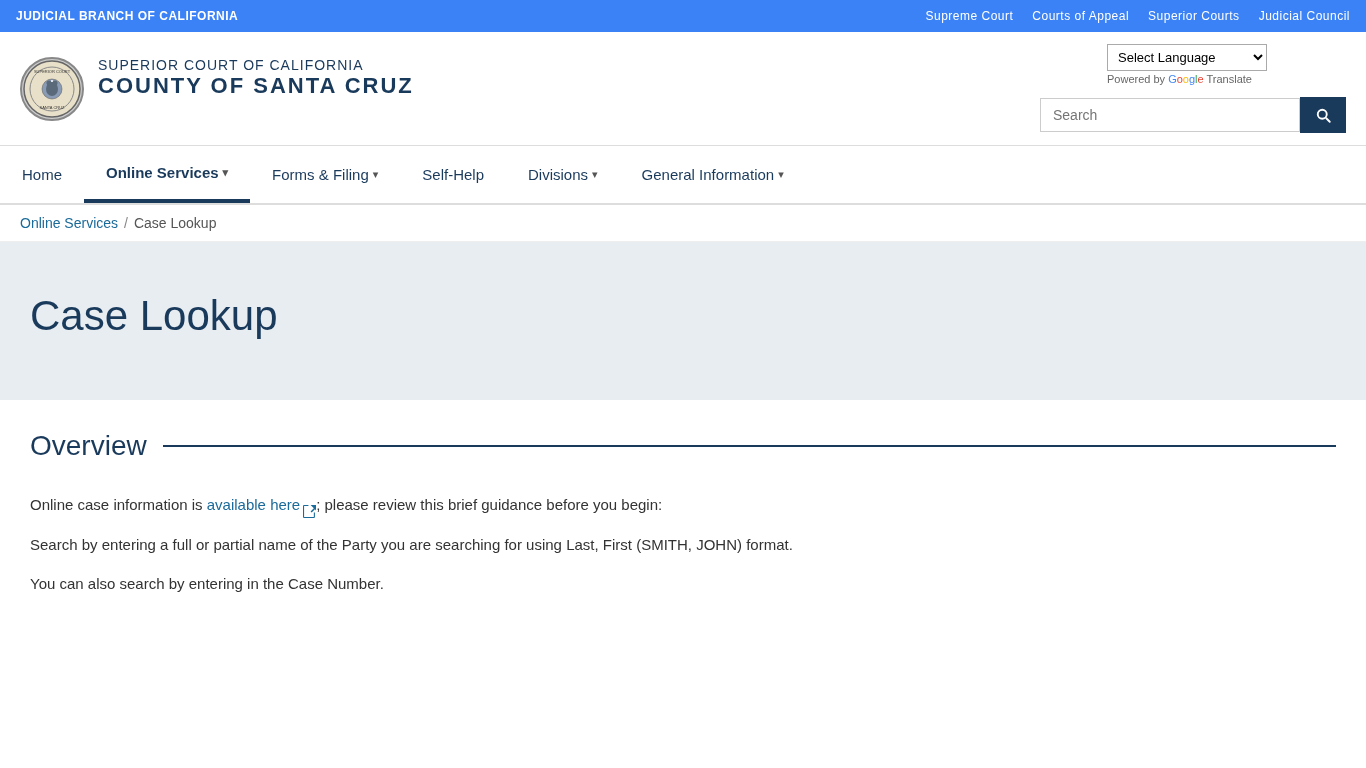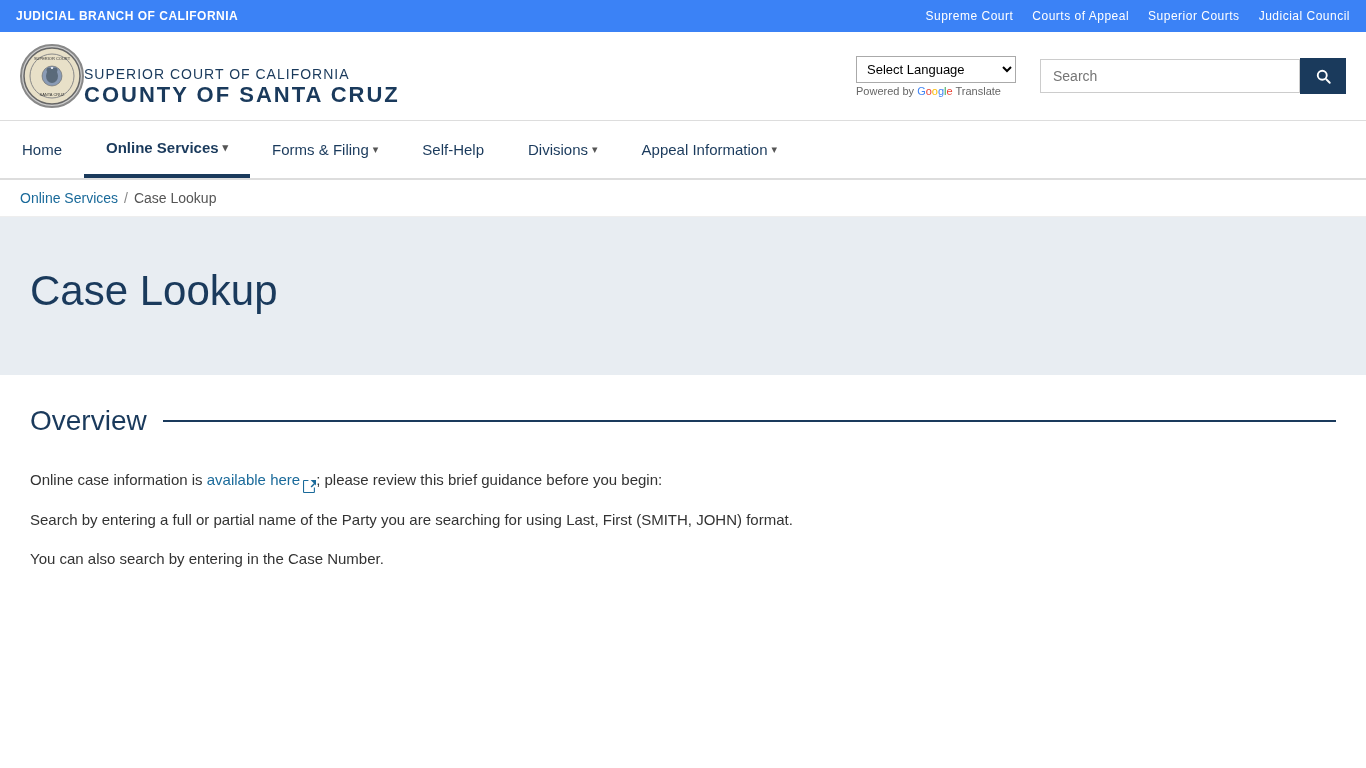--- a/index.html
+++ b/index.html
@@ -33,21 +33,22 @@
     .header {
       background: #fff;
       display: flex;
       align-items: center;
       justify-content: space-between;
       padding: 12px 20px;
       border-bottom: 1px solid #ddd;
     }
     .header-left {
       display: flex;
-      align-items: flex-end;
+      align-items: flex-start;
+      gap: 14px;
     }
     .logo-seal {
       width: 64px;
       height: 64px;
       border-radius: 50%;
       background: #ccc;
       display: flex;
       align-items: center;
       justify-content: center;
       overflow: hidden;
@@ -121,20 +122,21 @@
     .search-btn svg {
       width: 18px;
       height: 18px;
       fill: #fff;
     }
 
     .header-right-row {
       display: flex;
       align-items: center;
       gap: 12px;
+      flex-direction: column;
     }
 
     
     .nav-bar {
       background: #fff;
       border-bottom: 2px solid #ddd;
       display: flex;
       align-items: stretch;
     }
     .nav-item {
@@ -298,21 +300,21 @@
     <span class="chevron">▾</span>
   </a>
   <a class="nav-item" href="#">
     <span>Self-Help</span>
   </a>
   <a class="nav-item" href="#">
     <span>Divisions</span>
     <span class="chevron">▾</span>
   </a>
   <a class="nav-item" href="#">
-    <span>Appeal Information</span>
+    <span>General Information</span>
     <span class="chevron">▾</span>
   </a>
 </nav>
 
 <div class="breadcrumb">
   <a href="#">Online Services</a>
   <span class="breadcrumb-sep">/</span>
   <span>Case Lookup</span>
 </div>
 

